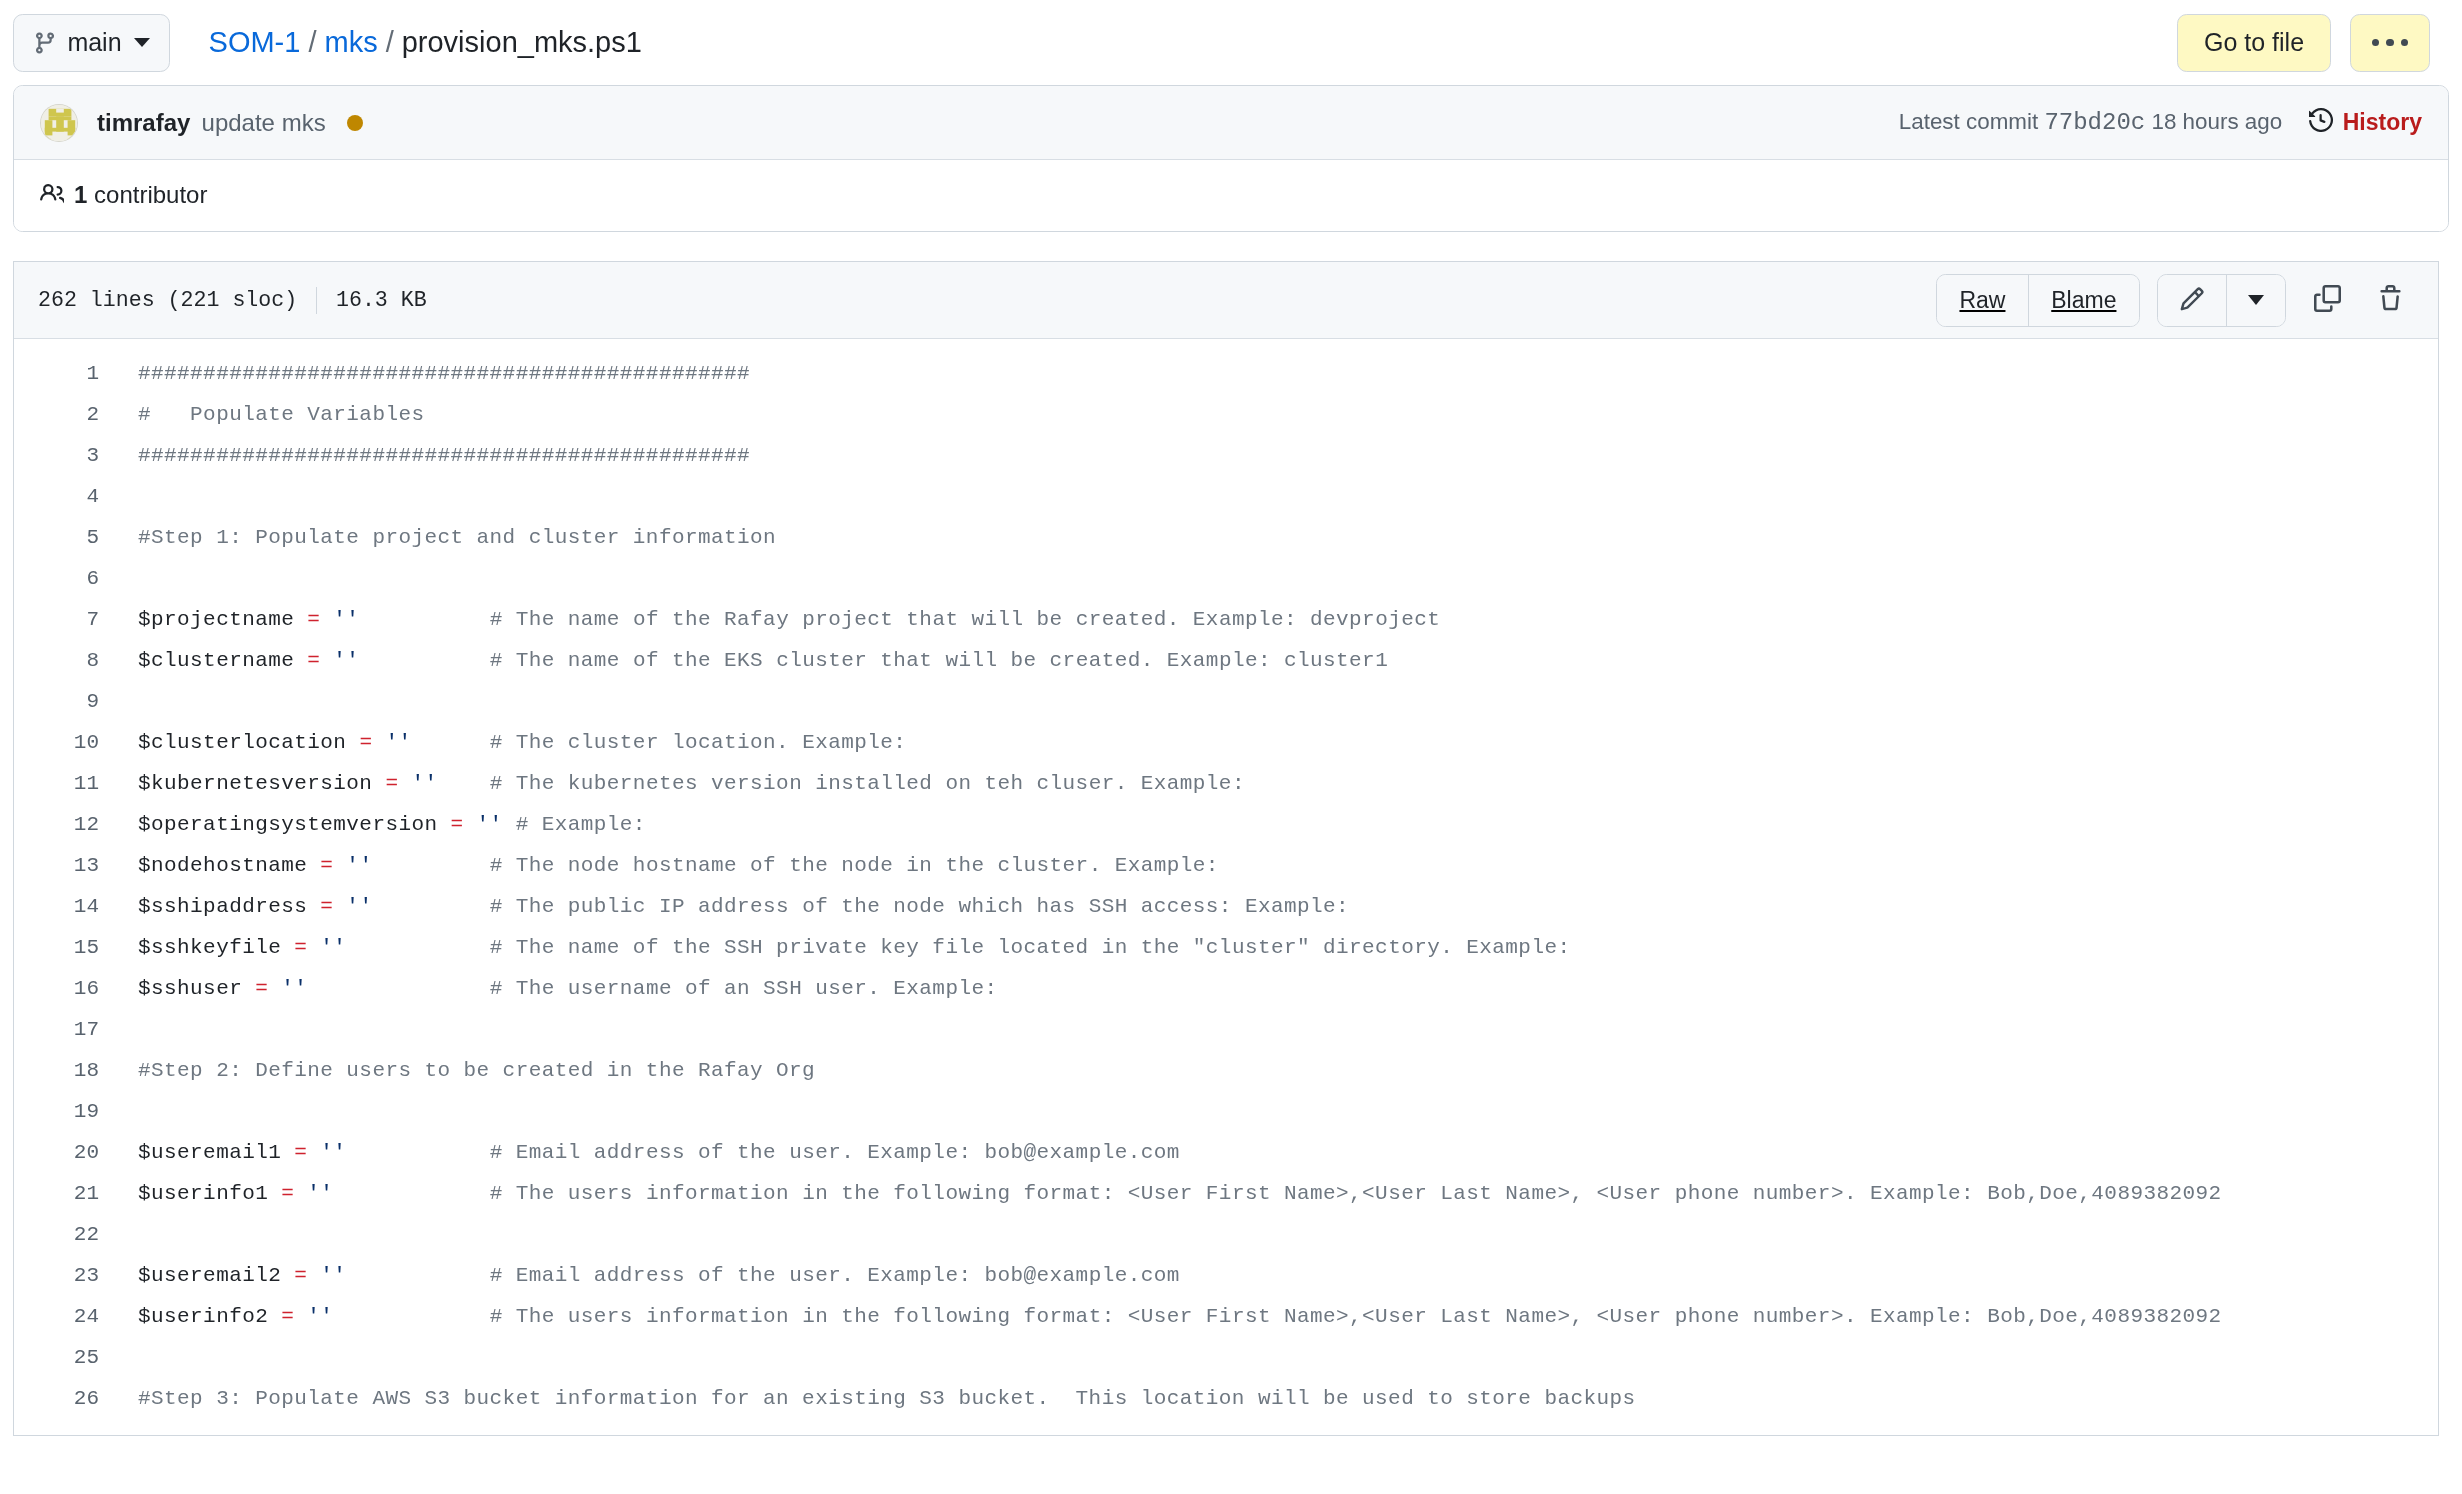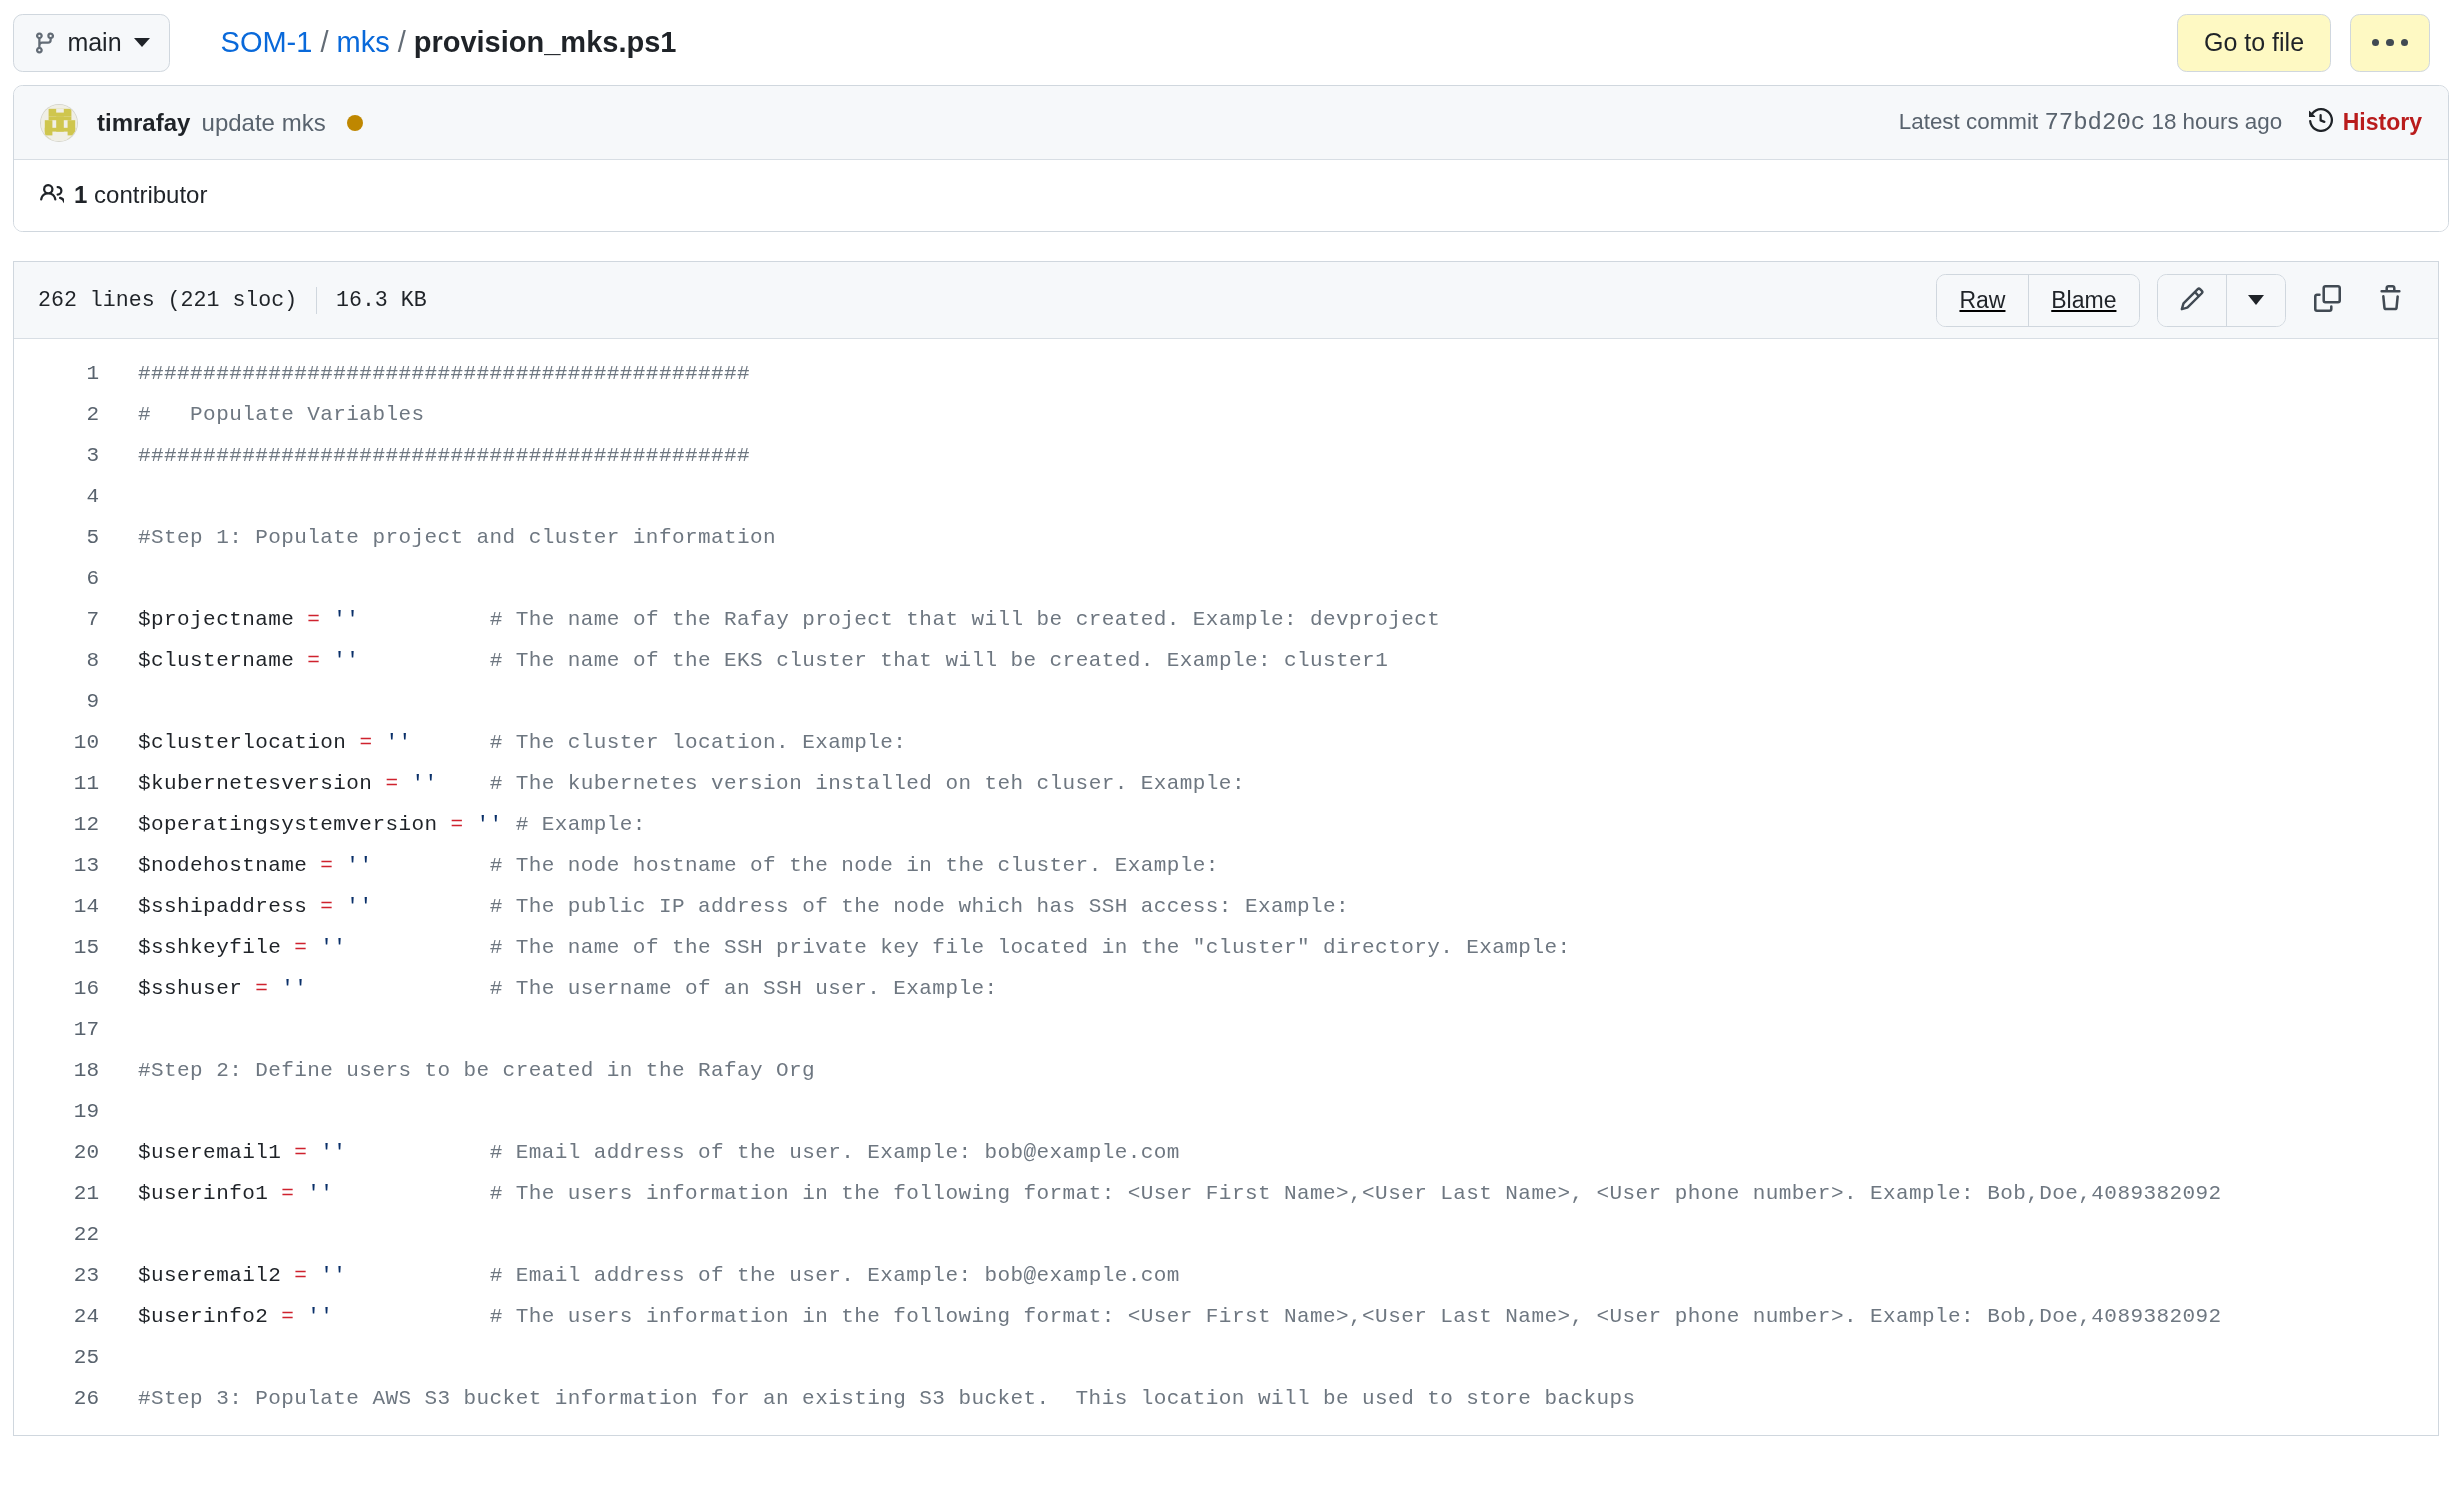--- a/index.html
+++ b/index.html
@@ -12,21 +12,21 @@
   }
   body { padding: 0 0 0 0; }
 
   .page { width: 2462px; }
 
   
   .file-header {
     display: flex;
     align-items: center;
     padding: 14.4px 32px 14.4px 13px;
-    gap: 16px;
+    gap: 4px;
     height: 85px;
   }
   .branch-btn {
     display: flex;
     align-items: center;
     gap: 10.4px;
     border: 0.8px solid #d0d7de;
     background: #f6f8fa;
     border-radius: 9.6px;
     padding: 13px 19px;
@@ -61,21 +61,21 @@
     text-decoration: none;
     cursor: pointer;
   }
   .breadcrumb .sep {
     color: #636c76;
     margin: 0 8px;
     font-weight: 300;
   }
   .breadcrumb .current {
     color: #1f2328;
-    font-weight: 700;
+    font-weight: 400;
   }
 
   .header-spacer { flex: 1; }
 
   .hdr-btn {
     border: 0.8px solid #d0d7de;
     background: #fef9c3;
     border-radius: 9.6px;
     height: 58px;
     padding: 0 26px;

